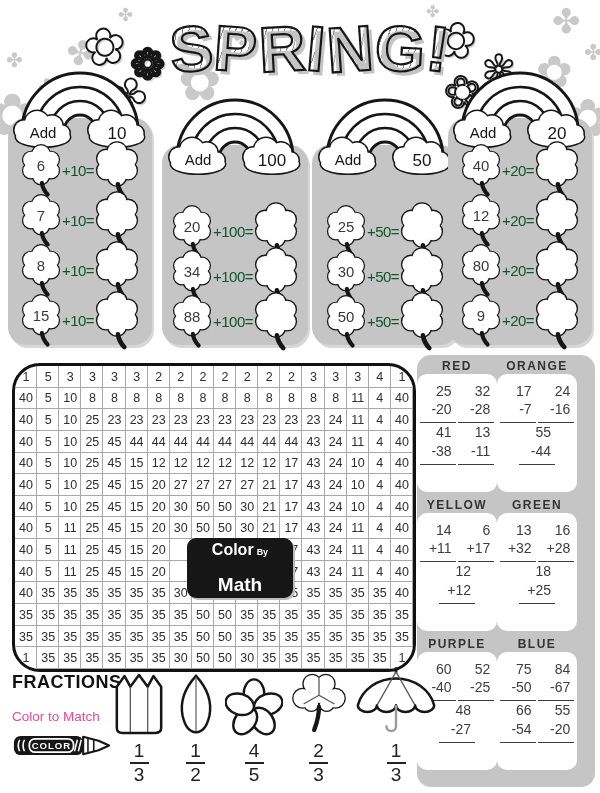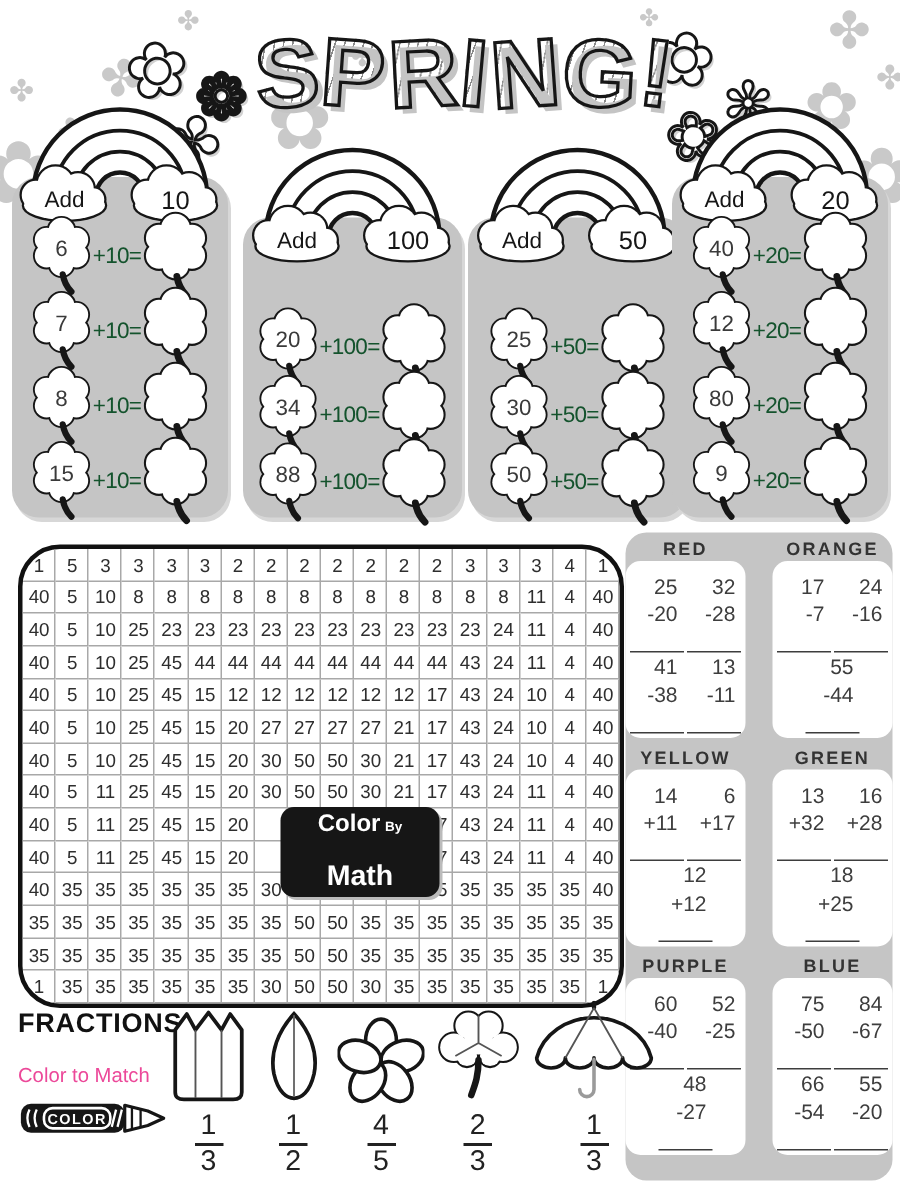--- a/index.html
+++ b/index.html
@@ -30,31 +30,31 @@
   .gcell{display:flex;align-items:center;justify-content:center;font-size:12.5px;color:#2e2e2e;
          box-shadow:inset -1px 0 0 #a8a8a8,inset 0 -1px 0 #a8a8a8;}
   .logo-badge{position:absolute;left:187px;top:538px;width:106px;height:60px;background:#161616;
               border-radius:9px;color:#fff;text-align:center;z-index:2;font-weight:bold;box-shadow:2px 2px 0 #bbb;}
   .logo-l1{font-size:16px;line-height:1;margin-top:4px;}
   .logo-by{font-size:9px;margin-left:3px;}
   .logo-l2{font-size:19px;line-height:1;margin-top:17px;}
   
   .rpanel{position:absolute;left:417px;top:355px;width:178px;height:432px;background:#c5c5c5;
           border-radius:14px;z-index:1;box-sizing:border-box;padding-top:3px;}
-  .cgroup{display:flex;justify-content:space-between;margin-bottom:5px;}
+  .cgroup{display:flex;justify-content:flex-start;margin-bottom:5px;}
   .ccol{width:80px;display:flex;flex-direction:column;}
   .clabel{text-align:center;font-size:12px;font-weight:bold;letter-spacing:1.5px;color:#333;
           height:16px;line-height:16px;}
   .card{background:#fff;border-radius:10px;height:118px;box-sizing:border-box;padding-top:8px;}
   .prow{display:flex;justify-content:space-evenly;}
   .prow.second{}
   .prow.center{justify-content:center;}
   .prob{width:36px;color:#3d3d3d;font-size:14px;line-height:1.3;}
   .ptop{text-align:right;padding-right:4px;}
-  .pbot{text-align:right;padding-right:4px;border-bottom:1.6px solid #3d3d3d;padding-bottom:16px;}
+  .pbot{text-align:right;padding-right:4px;border-bottom:1.6px solid #3d3d3d;padding-bottom:4px;}
   
   .fr-left{position:absolute;left:12px;top:672px;width:100px;z-index:1;}
   .fr-head{font-size:18px;font-weight:900;color:#111;letter-spacing:0.5px;}
   .fr-sub{font-size:13.5px;color:#ec4899;margin-top:16px;}
   .crayon{margin-top:5px;display:block;}
   .fraction-row{position:absolute;left:112px;top:668px;width:326px;display:flex;
                 justify-content:space-between;z-index:1;}
   .fitem{display:flex;flex-direction:column;align-items:center;}
   .fshape{height:68px;display:flex;align-items:flex-end;justify-content:center;}
   .frac{display:flex;flex-direction:column;align-items:center;font-size:19px;color:#222;margin-top:5px;line-height:1.05;}

